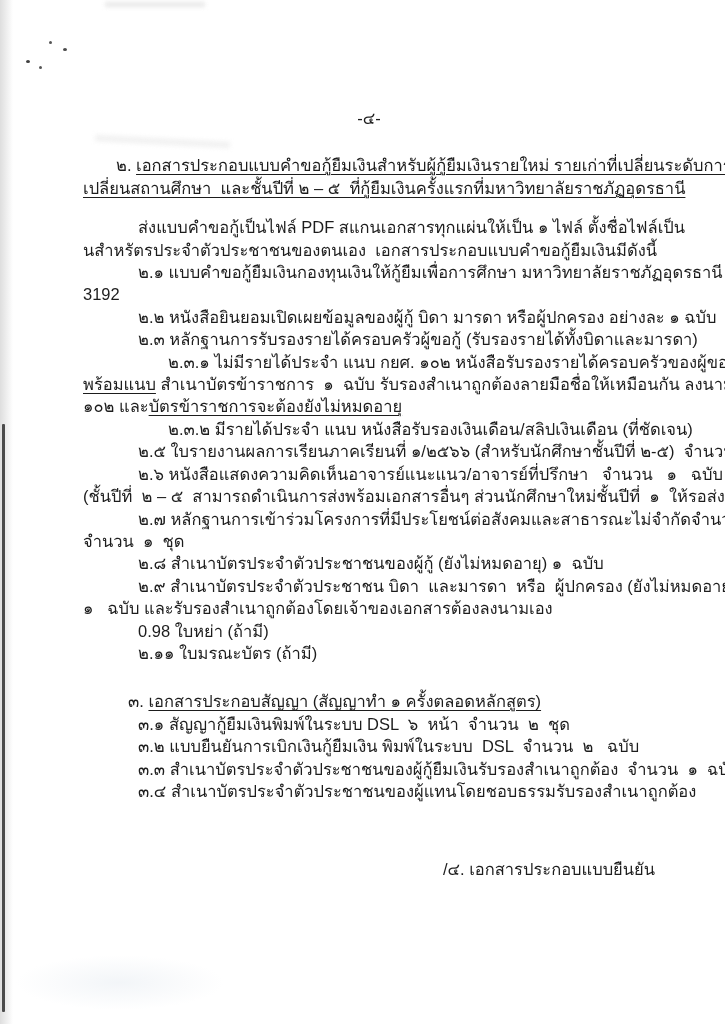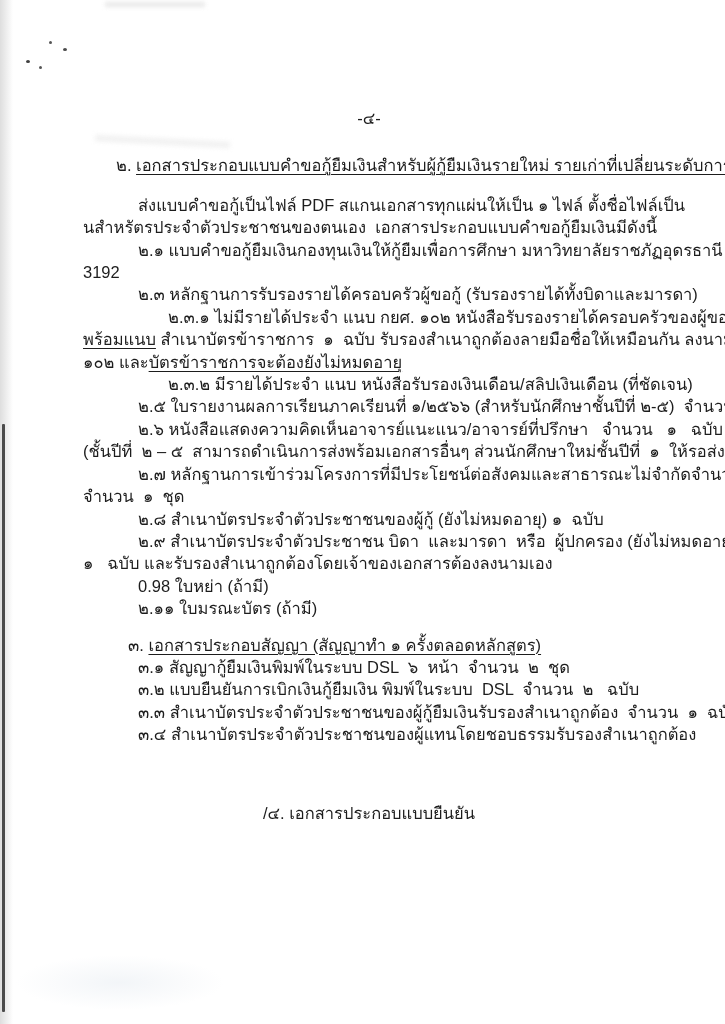--- a/index.html
+++ b/index.html
@@ -3,30 +3,30 @@
 <meta charset="utf-8">
 <style>
   html,body{margin:0;padding:0;background:#ffffff;}
   .page{
     position:relative;width:725px;height:1024px;background:#ffffff;
     overflow:hidden;font-family:"Liberation Sans",sans-serif;color:#1d1d1d;
   }
   .doc{position:absolute;left:83px;top:0;width:572px;padding-top:107px;}
   .line{white-space:pre;line-height:22.4px;font-size:16.5px;margin:0;}
   .center{text-align:center;}
-  .right{text-align:center;}
+  .right{text-align:right;}
   .ind1{padding-left:55px;}
   .ind2{padding-left:85px;}
   .indH2{padding-left:33px;}
   .indH3{padding-left:45px;}
   .b{font-weight:400;}
   .u{text-decoration:underline;text-decoration-thickness:1px;text-underline-offset:3px;}
   .mt-head{margin-top:25px;}
   .mt-para{margin-top:17px;}
-  .mt-sec3{margin-top:14px;}
+  .mt-sec3{margin-top:26px;}
   .mt-foot{margin-top:56px;}
   
   .edge-band{position:absolute;left:0;top:0;width:13px;height:1024px;
     background:linear-gradient(to right,#dedede,rgba(255,255,255,0));}
   .edge-line{position:absolute;left:2px;top:424px;width:3px;height:588px;background:#4b4b4b;border-radius:1px;}
   .speck{position:absolute;background:#555;border-radius:50%;}
   .sp1{left:49px;top:41px;width:3px;height:3px;}
   .sp2{left:63px;top:48px;width:4px;height:3px;background:#4a4a4a;}
   .sp3{left:26px;top:60px;width:4px;height:3px;background:#3f3f3f;}
   .sp4{left:39px;top:66px;width:3px;height:3px;}
@@ -50,26 +50,28 @@
   <div class="speck sp4"></div>
   <div class="smudge-top"></div>
   <div class="smudge-mid"></div>
   <div class="smudge-bottom"></div>
 
   <div class="doc">
 
     <div class="line center">-๔-</div>
 
     <div class="line indH2 mt-head"><span>๒. </span><span class="u">เอกสารประกอบแบบคำขอกู้ยืมเงินสำหรับผู้กู้ยืมเงินรายใหม่ รายเก่าที่เปลี่ยนระดับการศึกษาหรือ</span></div>
+    <div class="line"><span class="u">เปลี่ยนสถานศึกษา  และชั้นปีที่ ๒ – ๕  ที่กู้ยืมเงินครั้งแรกที่มหาวิทยาลัยราชภัฏอุดรธานี</span></div>
 
     <div class="line ind1 mt-para"><span>ส่งแบบคำขอกู้เป็นไฟล์ PDF </span><span class="b">สแกนเอกสารทุกแผ่นให้เป็น ๑ ไฟล์ ตั้งชื่อไฟล์เป็น</span></div>
     <div class="line"><span class="b">นสำหรัตรประจำตัวประชาชนของตนเอง</span><span>  เอกสารประกอบแบบคำขอกู้ยืมเงินมีดังนี้</span></div>
 
     <div class="line ind1">๒.๑ แบบคำขอกู้ยืมเงินกองทุนเงินให้กู้ยืมเพื่อการศึกษา มหาวิทยาลัยราชภัฏอุดรธานี ปีการศึกษา</div>
     <div class="line">3192</div>
+    <div class="line ind1">๒.๒ หนังสือยินยอมเปิดเผยข้อมูลของผู้กู้ บิดา มารดา หรือผู้ปกครอง อย่างละ ๑ ฉบับ</div>
     <div class="line ind1">๒.๓ หลักฐานการรับรองรายได้ครอบครัวผู้ขอกู้ (รับรองรายได้ทั้งบิดาและมารดา)</div>
 
     <div class="line ind2"><span>๒.๓.๑ </span><span class="b">ไม่มีรายได้ประจำ แนบ</span><span> กยศ. ๑๐๒ หนังสือรับรองรายได้ครอบครัวของผู้ขอกู้ยืมเงิน</span></div>
     <div class="line"><span class="b u">พร้อมแนบ</span><span> สำเนาบัตรข้าราชการ  ๑  ฉบับ รับรองสำเนาถูกต้องลายมือชื่อให้เหมือนกัน ลงนามใน กยศ.</span></div>
     <div class="line"><span>๑๐๒ และ</span><span class="u">บัตรข้าราชการจะต้องยังไม่หมดอายุ</span></div>
 
     <div class="line ind2"><span>๒.๓.๒ </span><span class="b">มีรายได้ประจำ แนบ</span><span> หนังสือรับรองเงินเดือน/สลิปเงินเดือน (ที่ชัดเจน)</span></div>
 
     <div class="line ind1">๒.๕ ใบรายงานผลการเรียนภาคเรียนที่ ๑/๒๕๖๖ (สำหรับนักศึกษาชั้นปีที่ ๒-๕)  จำนวน  ๑  ฉบับ</div>
     <div class="line ind1">๒.๖ หนังสือแสดงความคิดเห็นอาจารย์แนะแนว/อาจารย์ที่ปรึกษา   จำนวน   ๑   ฉบับ</div>

